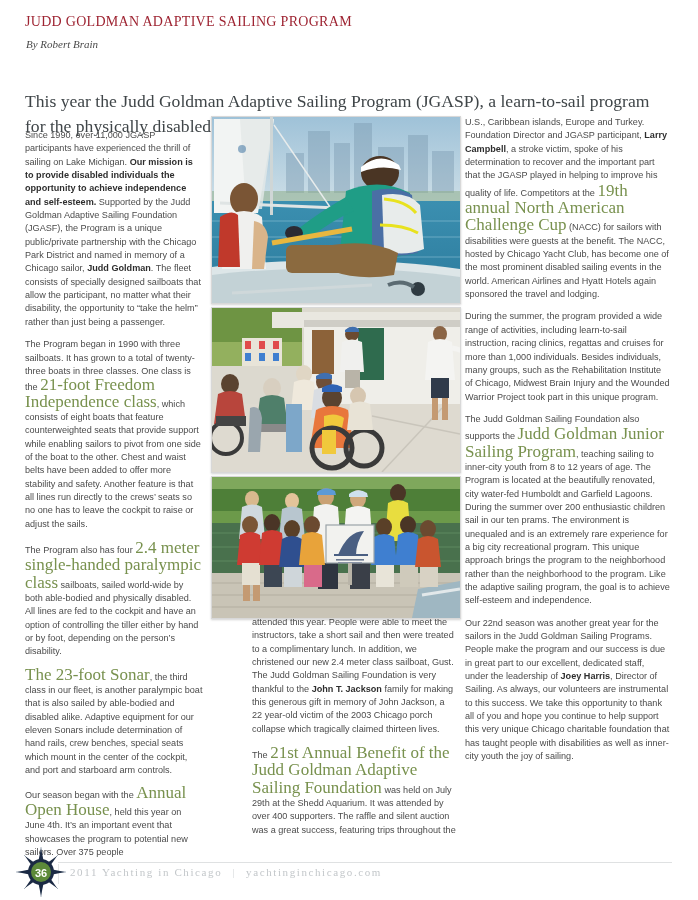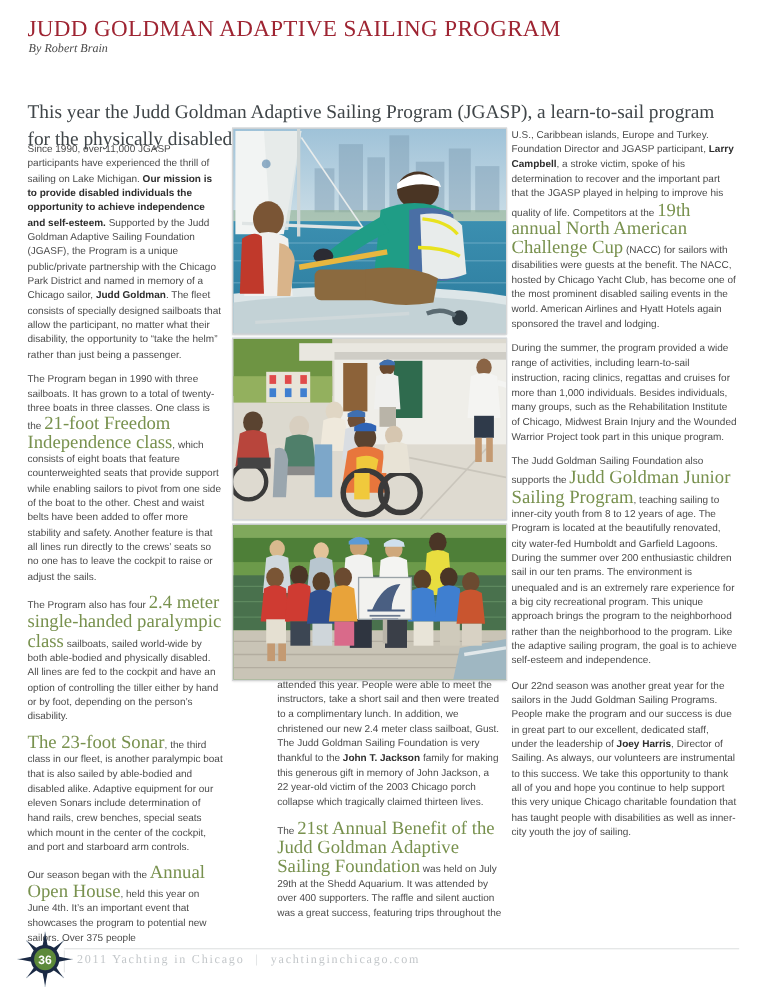--- a/index.html
+++ b/index.html
@@ -10,21 +10,21 @@
     color:#3b3b3b;
     overflow:hidden;
     position:relative;
   }
   .page { position:absolute; left:0; top:0; width:698px; height:900px; }
 
   
   .headline {
     position:absolute; left:25px; top:14px; width:650px;
     font-family:"Liberation Serif", serif;
-    font-size:21px; letter-spacing:.3px;
+    font-size:14px; letter-spacing:.3px;
     color:#9e2432; font-weight:400;
   }
   .byline {
     position:absolute; left:26px; top:38px;
     font-family:"Liberation Serif", serif;
     font-style:italic; font-size:11px; color:#4a4a4a;
   }
   .deck {
     position:absolute; left:25px; top:56px; width:645px;
     font-family:"Liberation Serif", serif;

